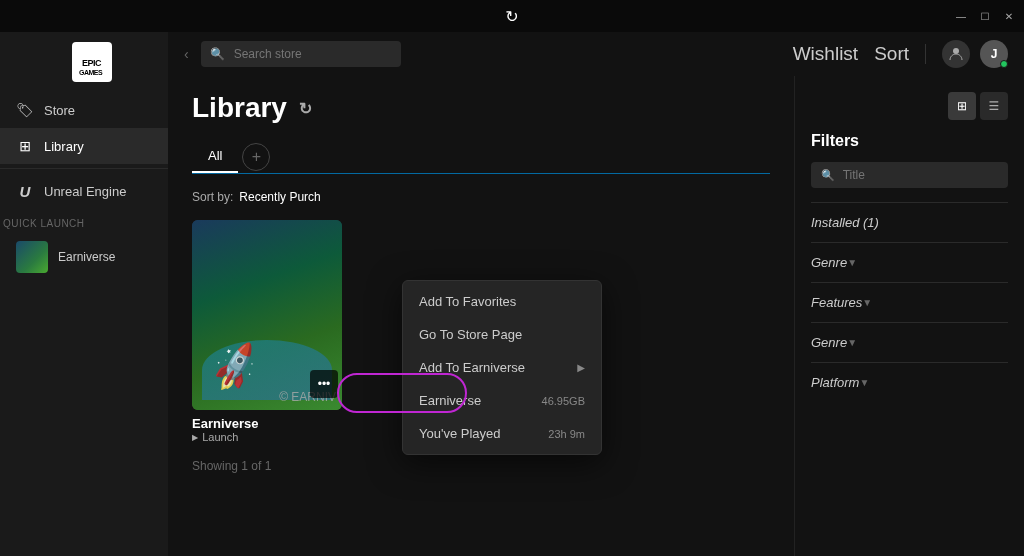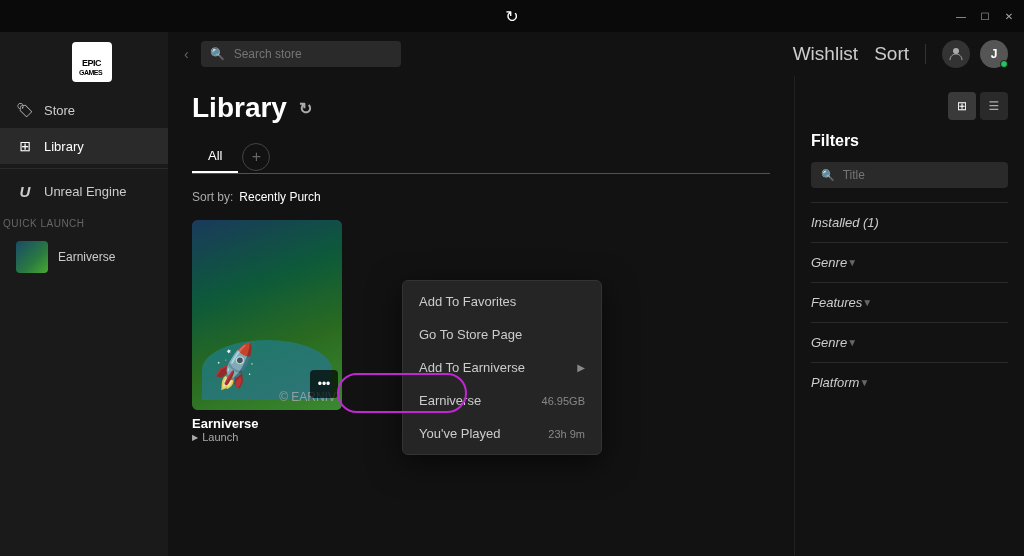--- a/index.html
+++ b/index.html
@@ -616,20 +616,21 @@
             </div>
             <div class="context-menu-item">
               <span>You've Played</span>
               <span class="context-menu-value">23h 9m</span>
             </div>
           </div>
 
           <div class="manage-highlight"></div>
         </div>
 
+        <div class="showing-text">Showing 1 of 1</div>
       </div>
 
       <div class="filters-sidebar">
 
         <div style="display:flex;align-items:center;justify-content:flex-end;margin-bottom:12px;gap:4px;">
           <div class="view-toggle-btn active">
             <span>⊞</span>
           </div>
           <div class="view-toggle-btn">
             <span>☰</span>

